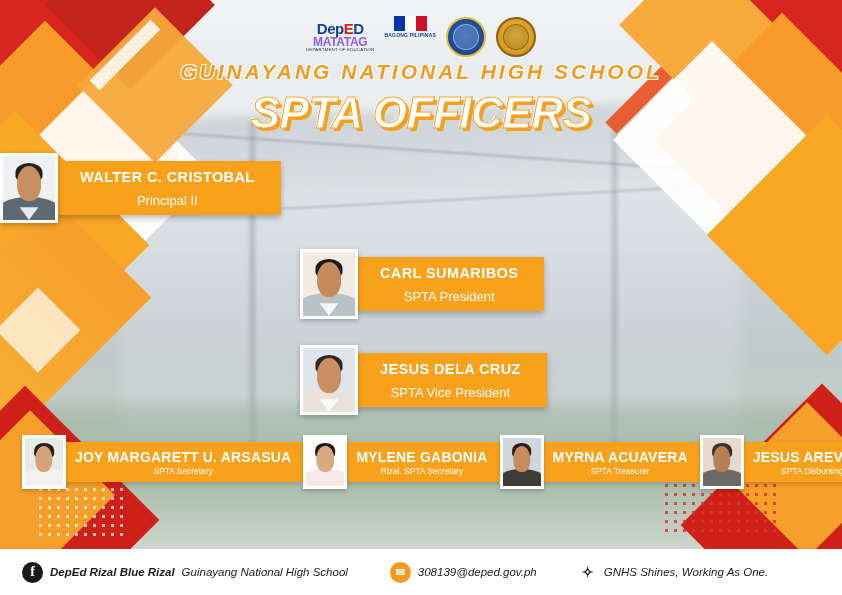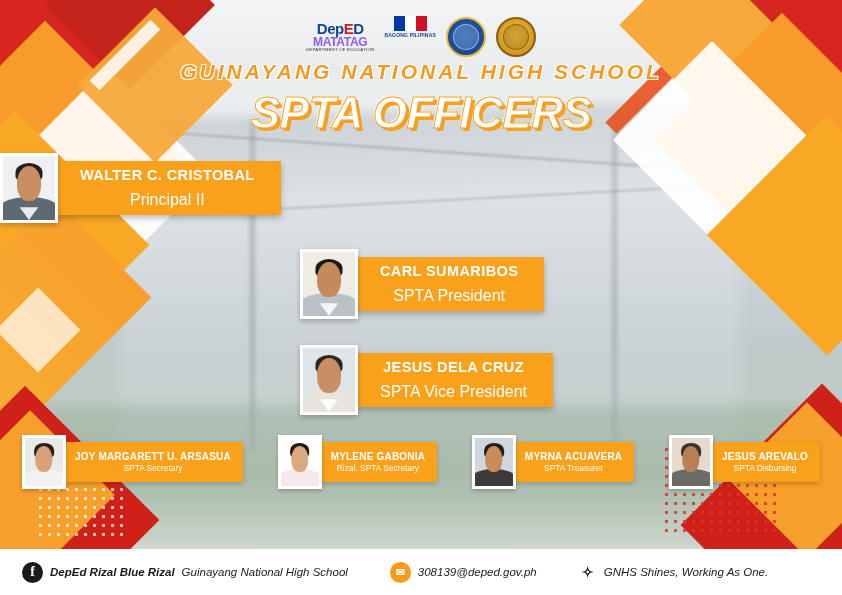--- a/index.html
+++ b/index.html
@@ -368,21 +368,21 @@
     padding: 0 26px;
     box-sizing: border-box;
   }
   .officer-row .nm {
     font-size: 14.5px;
     font-weight: bold;
     letter-spacing: .4px;
     white-space: nowrap;
   }
   .officer-row .pos {
-    font-size: 16px;
+    font-size: 13px;
     margin-top: 8px;
     white-space: nowrap;
   }
 
   
   .bottom-officers {
     position: absolute;
     left: 22px;
     right: 22px;
     top: 435px;
@@ -413,21 +413,21 @@
     display:flex;
     flex-direction: column;
     align-items: center;
     justify-content: center;
     padding: 0 12px;
     box-sizing: border-box;
     margin-left: -3px;
     box-shadow: 0 2px 5px rgba(0,0,0,.2);
   }
   .mini .nm {
-    font-size: 10px;
+    font-size: 14px;
     font-weight: bold;
     letter-spacing: .2px;
     white-space: nowrap;
   }
   .mini .pos {
     font-size: 8.4px;
     margin-top: 1px;
     white-space: nowrap;
   }
 

